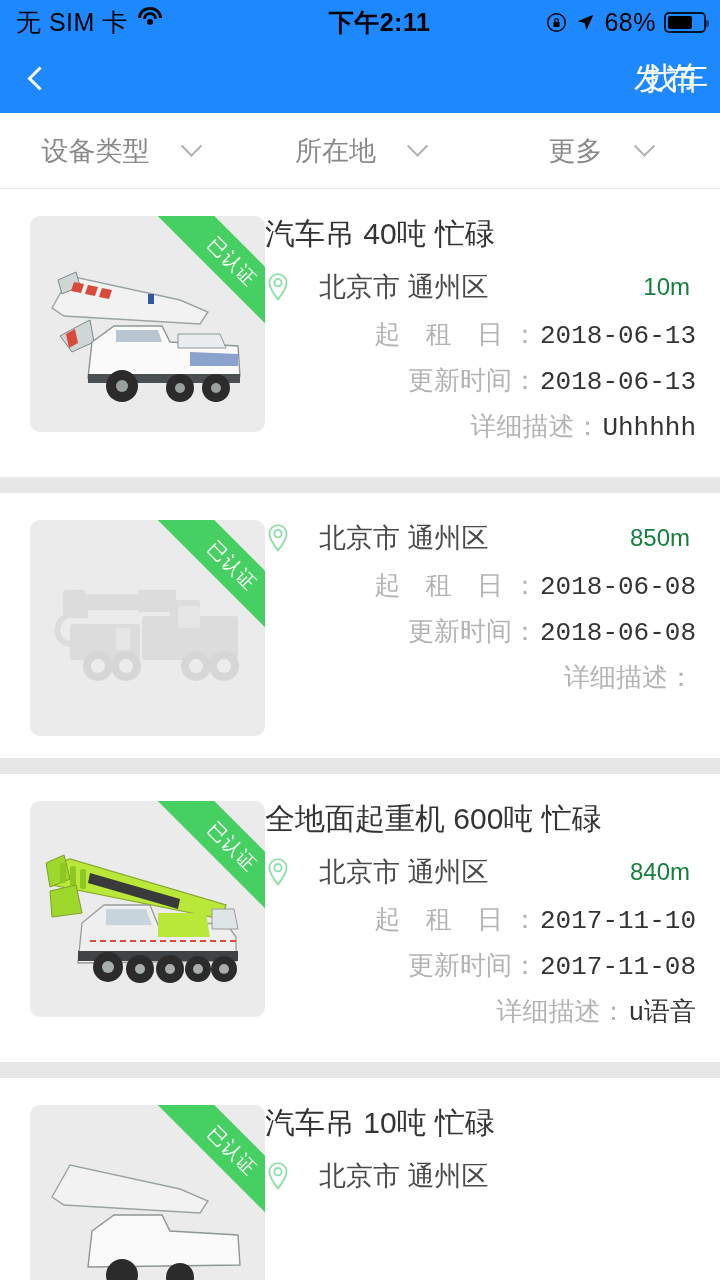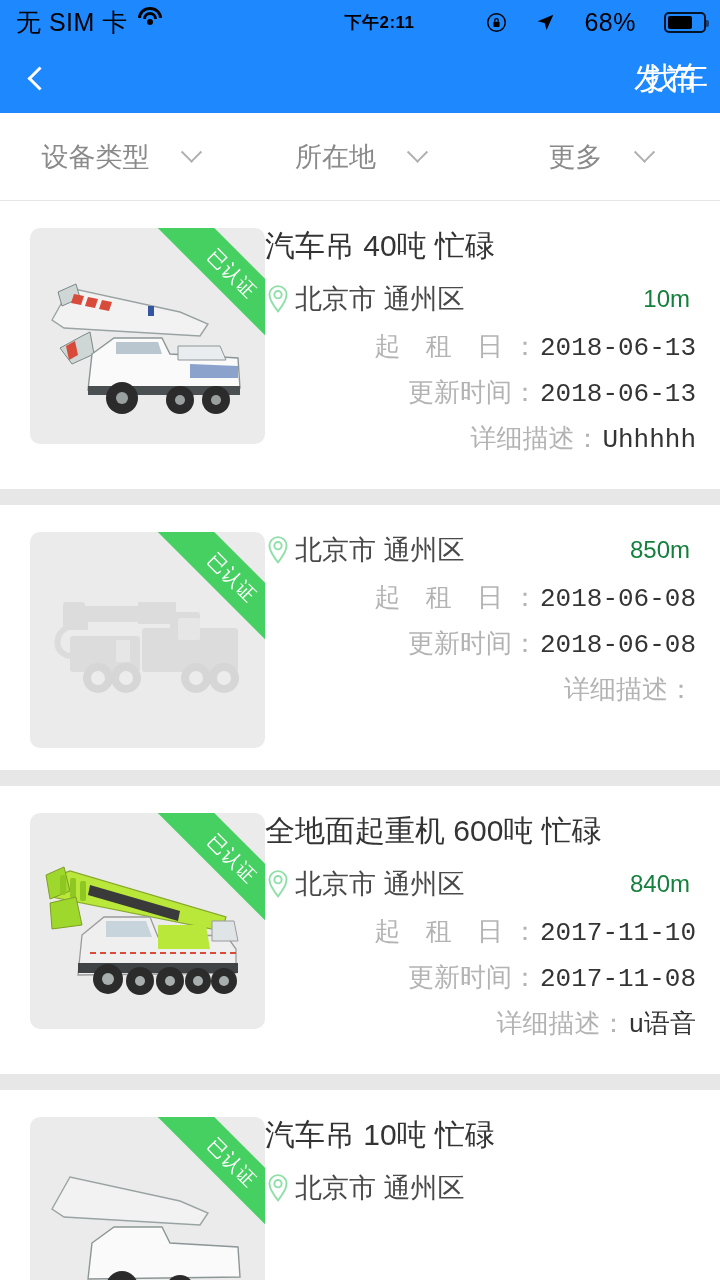--- a/index.html
+++ b/index.html
@@ -11,25 +11,25 @@
 
   
   .statusbar{
     height:44px; background:#1e88ff; color:#000;
     display:flex; align-items:center; position:relative;
     font-size:25px; letter-spacing:.5px;
   }
   .sb-left{ display:flex; align-items:flex-start; gap:9px; padding-left:16px; }
   .sb-center{
     position:absolute; left:0; right:0; text-align:center;
-    font-size:17px; font-weight:600; pointer-events:none;padding-left:39px;
+    font-size:25px; font-weight:600; pointer-events:none;padding-left:39px;
   }
   .sb-right{
     margin-left:auto; display:flex; align-items:center;
-    gap:28px; padding-right:14px;
+    gap:8px; padding-right:14px;
   }
   .wifi-ico{ display:inline-block; width:26px; height:20px; position:relative; }
   .wifi-ico i{
     position:absolute; left:50%; transform:translateX(-50%);
     border:3px solid #000; border-bottom:none;
     border-radius:50% 50% 0 0 / 100% 100% 0 0;
   }
   .wifi-ico i:nth-child(1){ width:24px; height:11px; top:1px; }
   .wifi-ico i:nth-child(2){ width:14px; height:7px;  top:6px; }
   .wifi-ico i:nth-child(3){
@@ -66,21 +66,21 @@
   .nav-title{
     position:absolute; left:0; right:12px; text-align:right;
     font-size:31px; pointer-events:none;
   }
   .nav-action{
     margin-left:auto; padding-right:24px; font-size:31px;
   }
 
   
   .filterbar{
-    height:88px; background:#fff; display:flex;
+    height:76px; background:#fff; display:flex;
     border-bottom:1px solid #e6e6e6;
     font-family:Liberation Mono, monospace;
   }
   .filter{
     flex:1; display:flex; align-items:center; justify-content:center;
     gap:34px; color:#8a8a8a; font-size:27px;
   }
   .chev-down{
     width:15px; height:15px; border-right:2px solid #b0b0b0;
     border-bottom:2px solid #b0b0b0; transform:rotate(45deg) translate(-3px,-3px);
@@ -103,21 +103,21 @@
     width:170px; padding:7px 0; background:#46d062;
     color:#fff; font-size:19px; text-align:center;
     transform:rotate(45deg); letter-spacing:1px;
   }
 
   .info{ flex:1; min-width:0; }
   .info .title{
     font-size:30px; color:#343434; margin-top:-2px; margin-bottom:14px;
     white-space:nowrap;
   }
-  .row-loc{ display:flex; align-items:center; margin-bottom:12px; }
+  .row-loc{ display:flex; align-items:center; margin-bottom:12px;gap:24px; }
   .pin{ width:26px; height:30px; flex:0 0 26px; margin-right:4px; }
   .loc-text{ font-size:27px; color:#4a4a4a; }
   .dist{ margin-left:auto; font-size:24px; color:#15803d; padding-right:6px; }
 
   .row{ display:flex; align-items:baseline; margin-bottom:11px; font-size:26px;justify-content:flex-end; }
   .lbl{ color:#b3b3b3; white-space:nowrap; }
   .lbl.spread{ letter-spacing:9px; }
   .colon{ color:#b3b3b3; margin:0 2px 0 0; }
   .val{ color:#343434;font-family:Liberation Mono, monospace; }
 </style>

